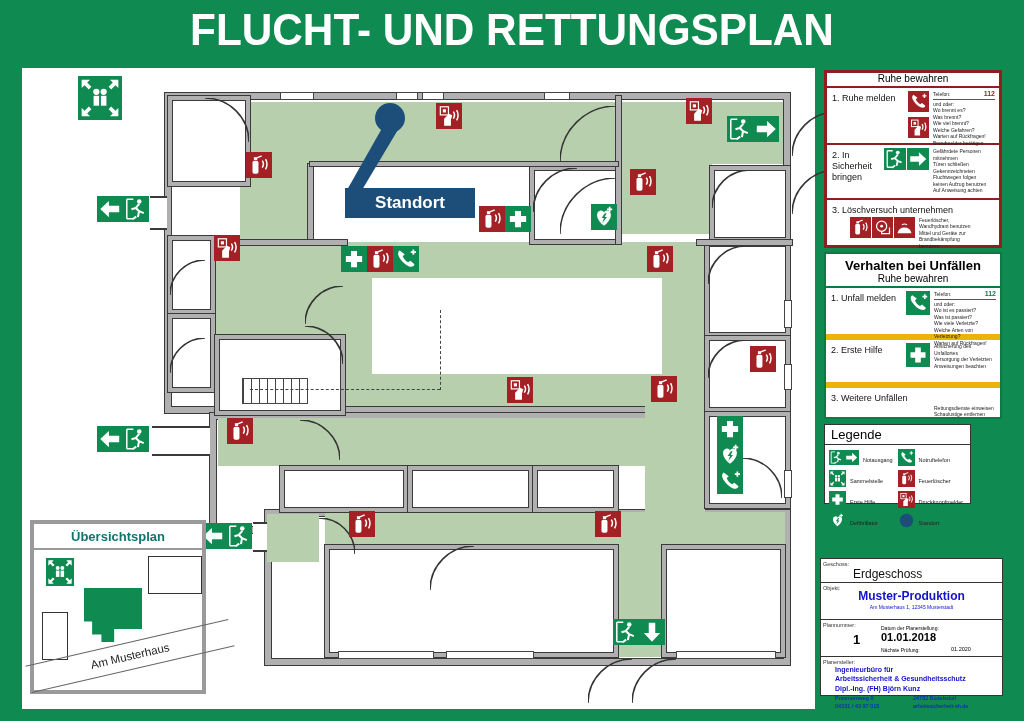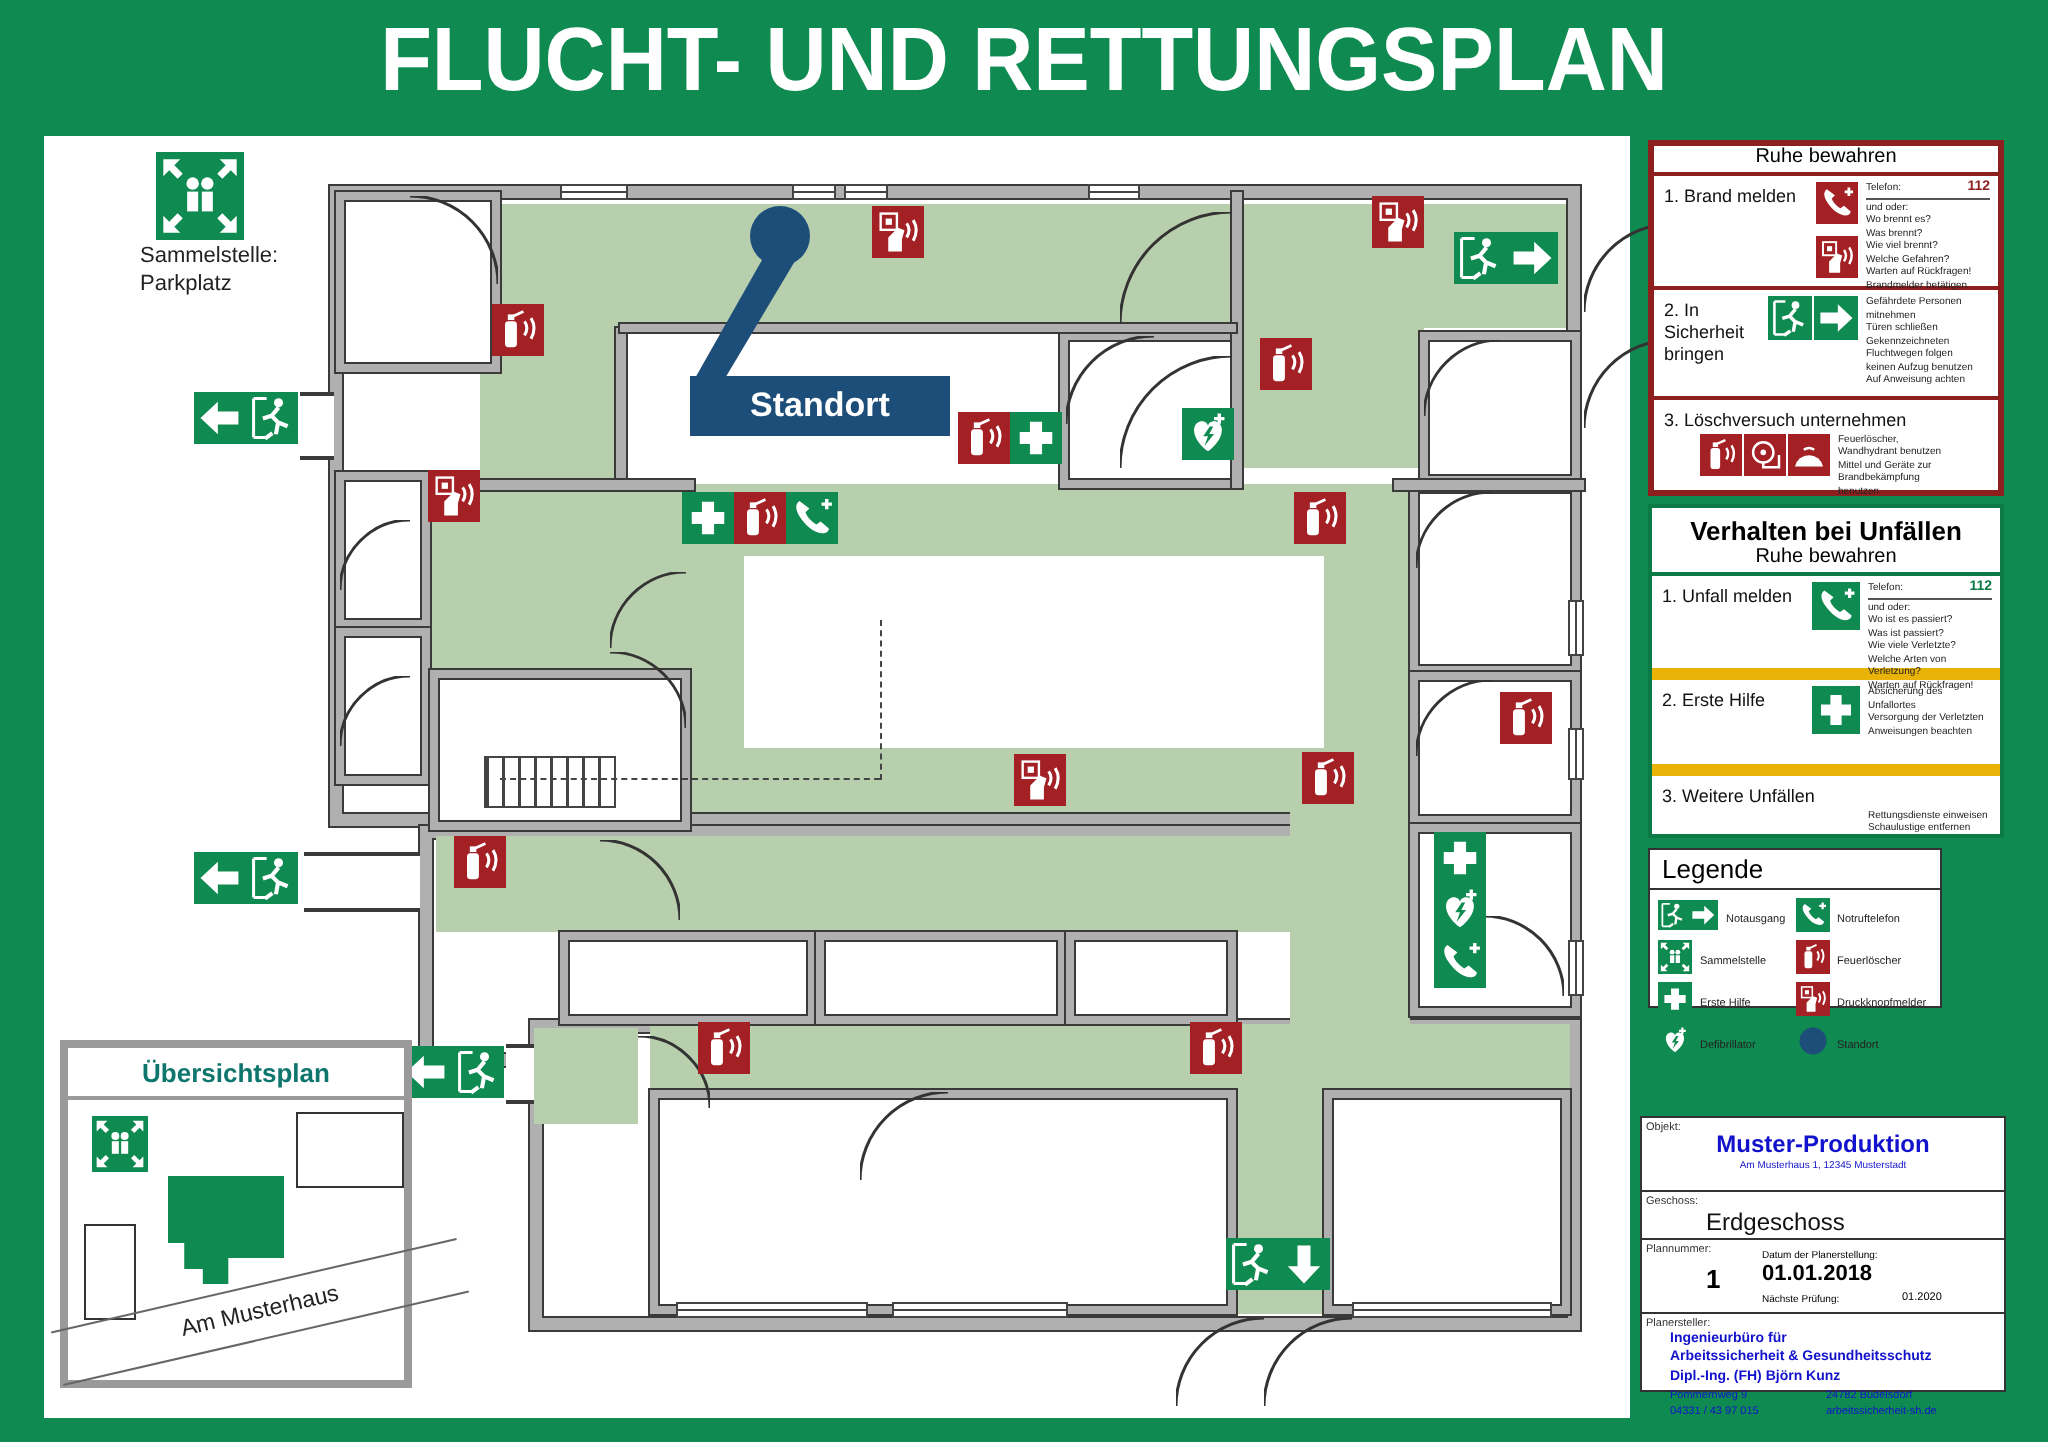--- a/index.html
+++ b/index.html
@@ -442,35 +442,31 @@
           <circle cx="15" cy="5" r="2.1" fill="#fff"></circle>
           <path d="M15 7.2 l-3.2 3.8 3 3 -1 5.5 M11.8 11 l-4 1.2 M14.8 14 l4.4 1.8 M12.2 19 l-3.4 2.5" stroke="#fff" stroke-width="1.9" fill="none"></path>
         </svg>
         <svg width="26" height="26" viewBox="0 0 24 24">
           <rect width="24" height="24" fill="#0f8a50"></rect>
           <path d="M9 3.5 v9.5 H4.5 L12 21 l7.5 -8 H15 V3.5z" fill="#fff"></path>
         </svg>
       </div>
     </div>
 
-  <div class="asm-label">
-    <div>Sammelstelle:</div>
-    <div>Parkplatz</div>
-  </div>
 
   <div class="st-circle"></div>
   <svg class="st-pointer" width="70" height="85">
     <polygon points="41,20 59,18 22,80 7,80" fill="#1c4e79"></polygon>
   </svg>
   <div class="st-label">Standort</div>
 
   <div class="vbox brand" style="left:824px;top:70px;width:178px;height:178px">
     <div class="vsub">Ruhe bewahren</div>
     <div class="step" style="height:57px">
-      <div class="slabel"><span>1.</span> <span>Brand melden</span></div>
+      <div class="slabel"><span>1.</span> <span>Ruhe melden</span></div>
       <div class="sicons col">
           <span><svg width="21" height="21" viewBox="0 0 24 24">
               <rect width="24" height="24" fill="#a32125"></rect>
               <path d="M6.2 4.2 c-2.2 1.5 -1.8 4.4 .4 7.6 c2.2 3.2 5 5.8 7.8 6.8 c3 1.1 5.2 .2 5.4 -1.8 l-3.8 -3.2 -2 1.4 c-2.2 -1.2 -4.3 -3.5 -5 -5.6 l1.8 -1.8z" fill="#fff"></path>
               <path d="M17.5 4 v2 h2 v2 h-2 v2 h-2 V8 h-2 V6 h2 V4z" fill="#fff" transform="scale(0.8) translate(7,0)"></path>
             </svg></span>
           <span><svg width="21" height="21" viewBox="0 0 24 24">
               <rect width="24" height="24" fill="#a32125"></rect>
               <rect x="4" y="3.5" width="7.5" height="7.5" fill="none" stroke="#fff" stroke-width="1.1"></rect>
               <rect x="6.3" y="5.8" width="2.9" height="2.9" fill="#fff"></rect>
@@ -690,28 +686,28 @@
         <div class="lrow">
           <span><svg width="17" height="17" viewBox="0 0 24 24">
               <circle cx="12" cy="12" r="9.5" fill="#1c4e79"></circle>
             </svg></span>
           <span class="llab">Standort</span>
         </div>
       </div>
   </div>
 
   <div class="tblock" style="left:820px;top:558px;width:183px;height:138px">
+    <div class="trow" style="height:24px">
+      <span class="cap">Geschoss:</span>
+      <div class="geschoss">Erdgeschoss</div>
+    </div>
     <div class="trow" style="height:37px">
       <span class="cap">Objekt:</span>
       <div class="objname blue">Muster-Produktion</div>
       <div class="objsub blue">Am Musterhaus 1, 12345 Musterstadt</div>
-    </div>
-    <div class="trow" style="height:24px">
-      <span class="cap">Geschoss:</span>
-      <div class="geschoss">Erdgeschoss</div>
     </div>
     <div class="trow" style="height:37px">
       <span class="cap">Plannummer:</span>
       <div style="position:absolute;left:32px;top:12px;font-size:13px;font-weight:bold">1</div>
       <div style="position:absolute;left:60px;top:5px;font-size:5px">Datum der Planerstellung:</div>
       <div style="position:absolute;left:60px;top:11px;font-size:11px;font-weight:bold">01.01.2018</div>
       <div style="position:absolute;left:60px;top:27px;font-size:5px">Nächste Prüfung:</div>
       <div style="position:absolute;left:130px;top:26px;font-size:5.5px">01.2020</div>
     </div>
     <div class="trow" style="height:36px">

